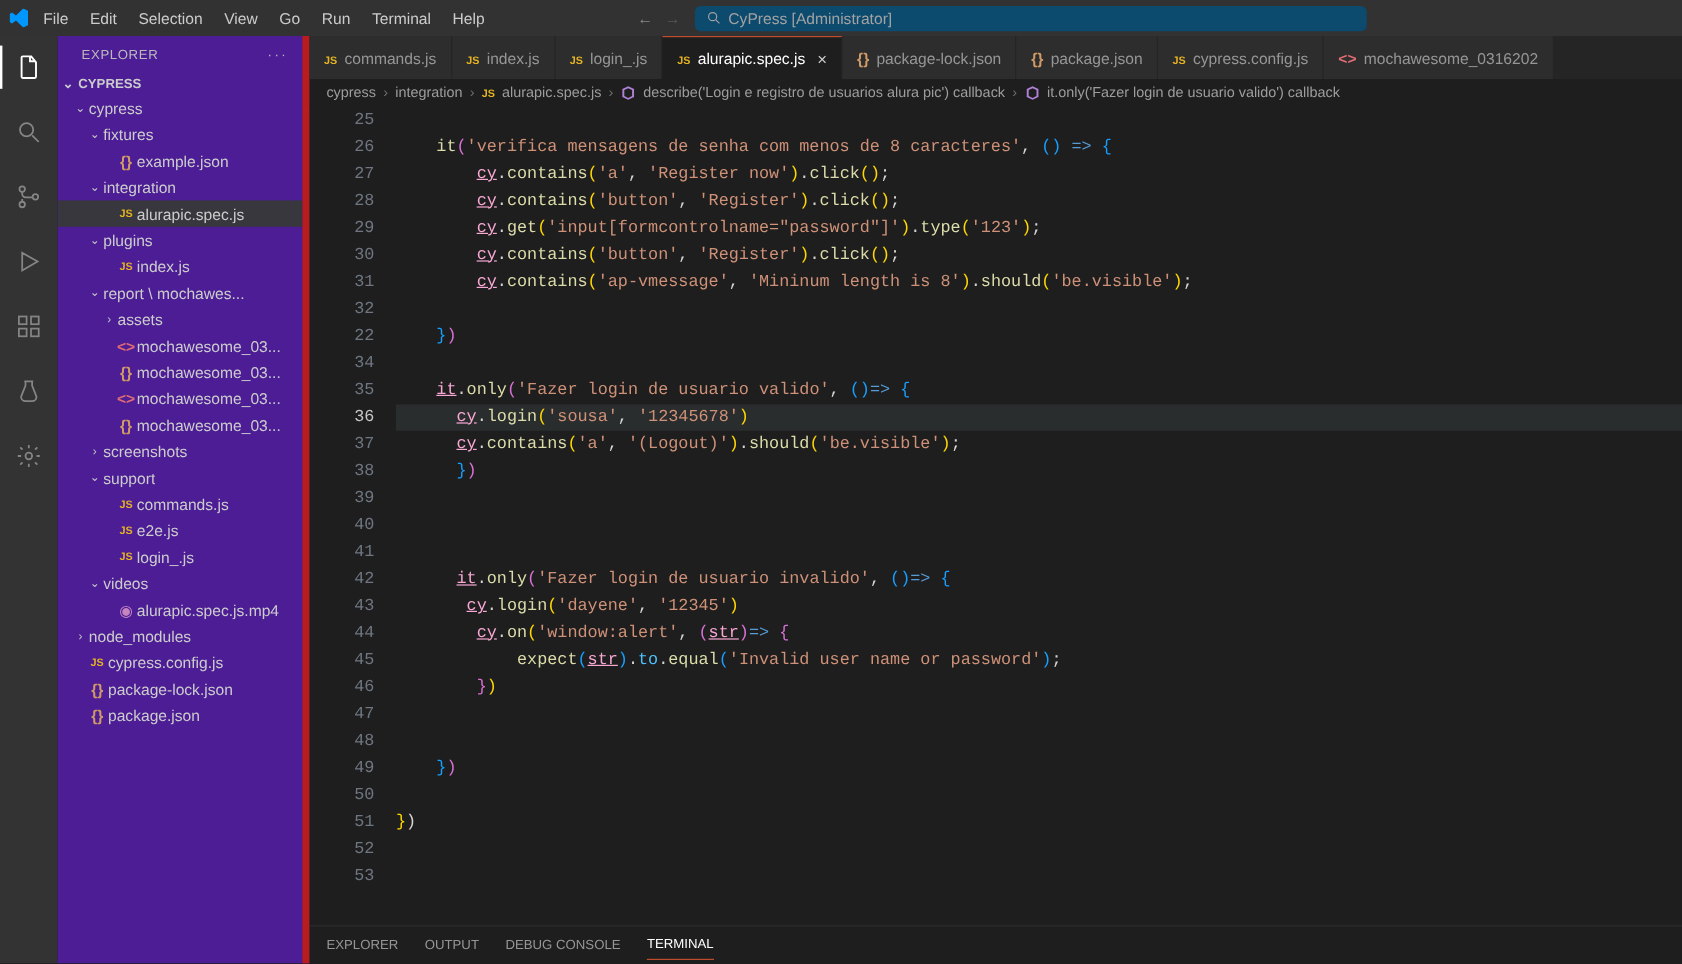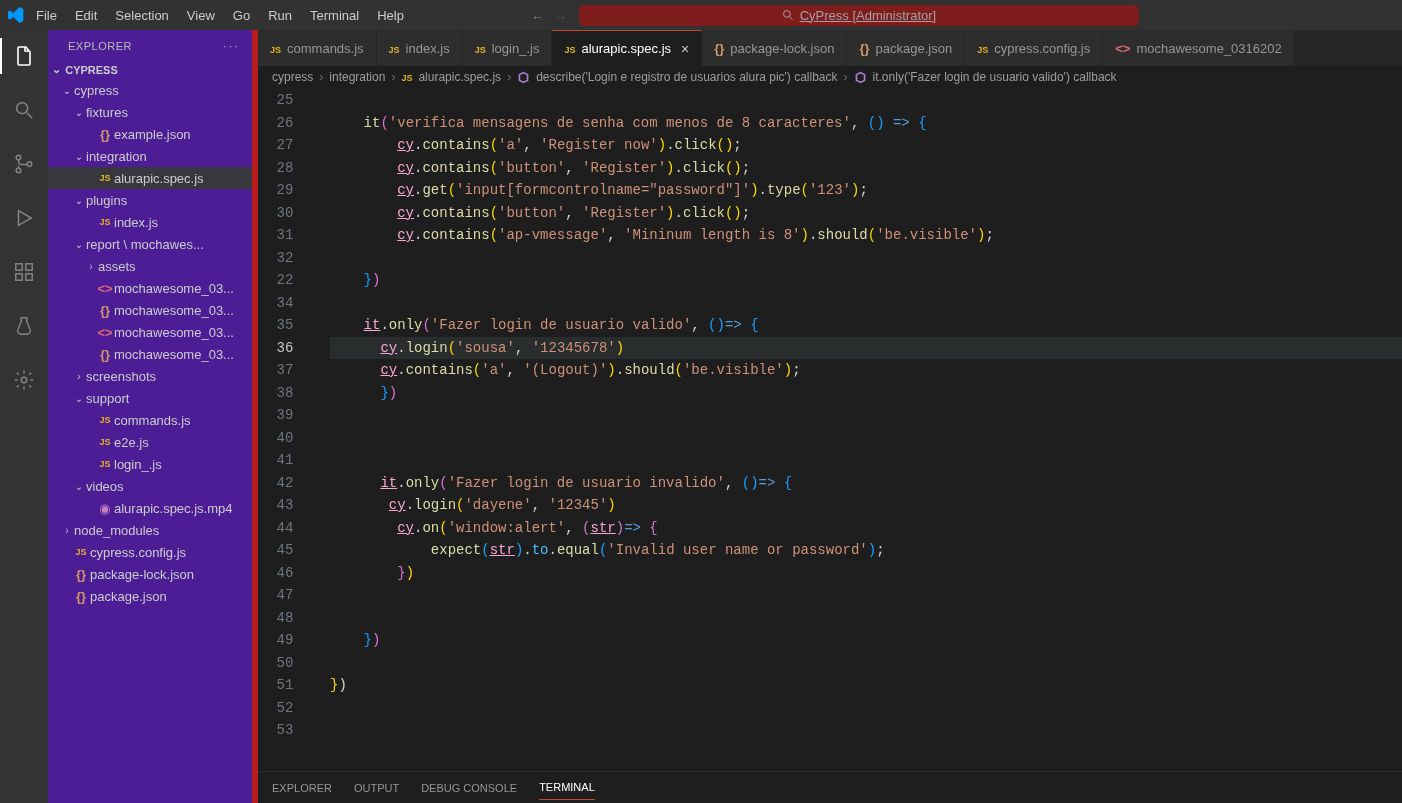--- a/index.html
+++ b/index.html
@@ -22,26 +22,25 @@
 }
 .titlebar .vscode-icon {
   width: 24px; height: 24px; display: flex; align-items: center; justify-content: center;
 }
 .menu { display: flex; gap: 2px; }
 .menu-item { padding: 4px 8px; cursor: default; }
 .center-controls { flex: 1; display: flex; align-items: center; justify-content: center; gap: 12px; }
 .nav-arrows { display: flex; gap: 10px; color: #888; }
 .search-box {
   flex: 0 0 560px;
-  display: flex; align-items: center; justify-content: center;
-  background: #7f1d1d;
+  display: flex; align-items: center; justify-content: flex-start;
+  background: #0c4a6e;
   border-radius: 5px;
   padding: 3px 10px;
   color: #a2a2a2;
-  text-decoration: underline;
 }
 .search-box .search-icon { margin-right: 6px; }
 
 .body { display: flex; flex: 1; min-height: 0; }
 
 .activitybar {
   width: 48px;
   background: #333333;
   display: flex; flex-direction: column;
   align-items: center;
@@ -122,21 +121,21 @@
   color: #9d9d9d;
   font-size: 12px;
   border-bottom: 1px solid #1e1e1e;
 }
 .breadcrumb .sep { color: #6e6e6e; }
 .crumb-icon { color: #b180d7; }
 
 .editor { flex: 1; display: flex; background: #1e1e1e; overflow: hidden; font-family: Consolas, "Courier New", monospace; font-size: 14px; }
 .gutter {
   width: 72px;
-  text-align: center;
+  text-align: right;
   padding: 0 18px 0 0;
   color: #6e7681;
   user-select: none;
   line-height: 22.5px;
 }
 .gutter .gl.active { color: #c6c6c6; }
 .code { flex:1; line-height: 22.5px; white-space: pre; position: relative; }
 .code .line { height: 22.5px; }
 .code .line.active { background: #2a2d2e; }
 .t-fn   { color: #dcdcaa; }

